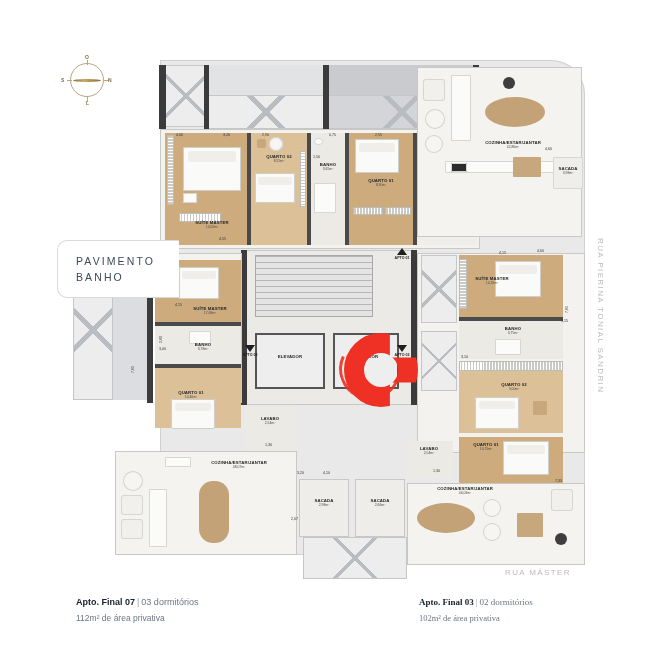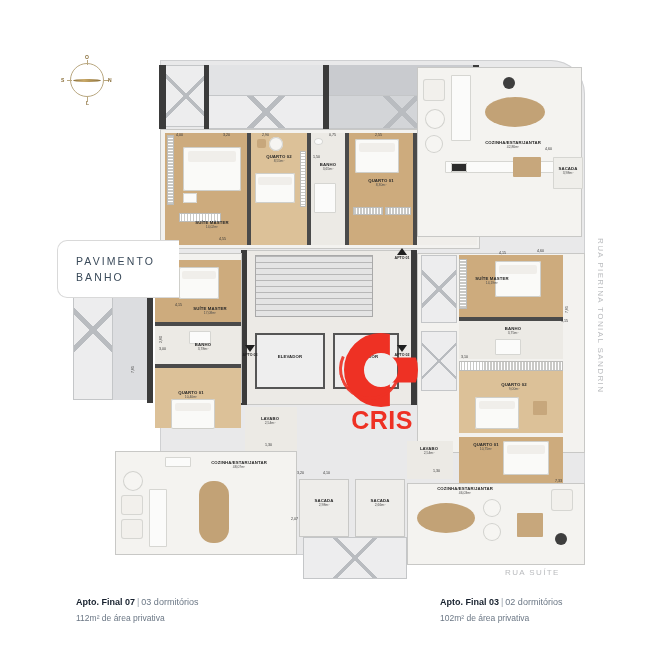--- a/index.html
+++ b/index.html
@@ -103,21 +103,21 @@
   
   #legend{position:absolute;left:0;top:595px;width:650px;height:55px;}
   .lg{position:absolute;top:0;}
   .lg .r1{font-size:9px;line-height:14px;white-space:nowrap;}
   .lg .r1 b{font-weight:bold;color:#17212e;}
   .lg .r1 .sep{color:#9aa3ad;margin:0 2px;}
   .lg .r1 .dm{color:#6b7785;}
   .lg .r2{font-size:8.5px;color:#6b7785;line-height:14px;margin-top:2px;}
   #lg1{left:76px;}
   #lg2{left:251px;}
-  #lg3{left:440px;}
+  #lg3{left:419px;font-family:Liberation Serif, serif;}
 </style>
 </head>
 <body>
 
 <div id="compass">
   <div class="ring"></div>
   <div class="tick t"></div>
   <div class="tick b"></div>
   <div class="tick l"></div>
   <div class="tick r"></div>
@@ -370,31 +370,30 @@
   <div class="ovaltable" style="left:362px;top:448px;width:58px;height:30px;"></div>
   <div class="rndtable" style="left:428px;top:444px;width:18px;height:18px;"></div>
   <div class="rndtable" style="left:428px;top:468px;width:18px;height:18px;"></div>
   <div class="furn dark" style="left:462px;top:458px;width:26px;height:24px;"></div>
   <div class="furn soft" style="left:496px;top:434px;width:22px;height:22px;border-radius:3px;"></div>
   <div class="dot" style="left:500px;top:478px;width:12px;height:12px;"></div>
 
   <div id="watermark">
     <div class="cmark"></div>
     <div class="arc"></div>
-    <div class="wtext">CRIS</div>
   </div>
 </div>
 
 <div id="floor-label">
   <div class="l1">PAVIMENTO</div>
   <div class="l2">BANHO</div>
 </div>
 
 <div id="street-right">RUA PIERINA TONIAL SANDRIN</div>
-<div id="street-bottom">RUA SUÍTE</div>
+<div id="street-bottom">RUA MÁSTER</div>
 
 <div id="legend">
   <div class="lg" id="lg1">
     <div class="r1">
       <b>Apto. Final 07</b><span class="sep">|</span><span class="dm">03 dormitórios</span>
     </div>
     <div class="r2">112m² de área privativa</div>
   </div>
   <div class="lg" id="lg3">
     <div class="r1">

